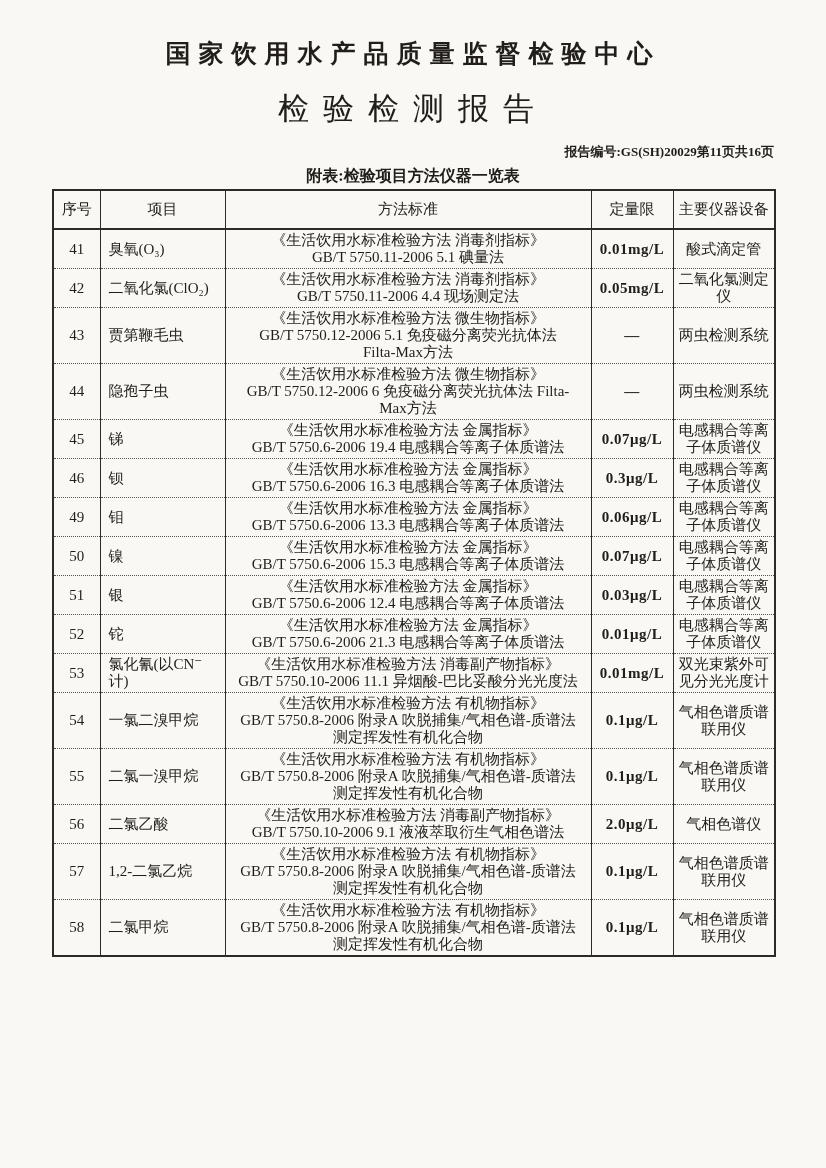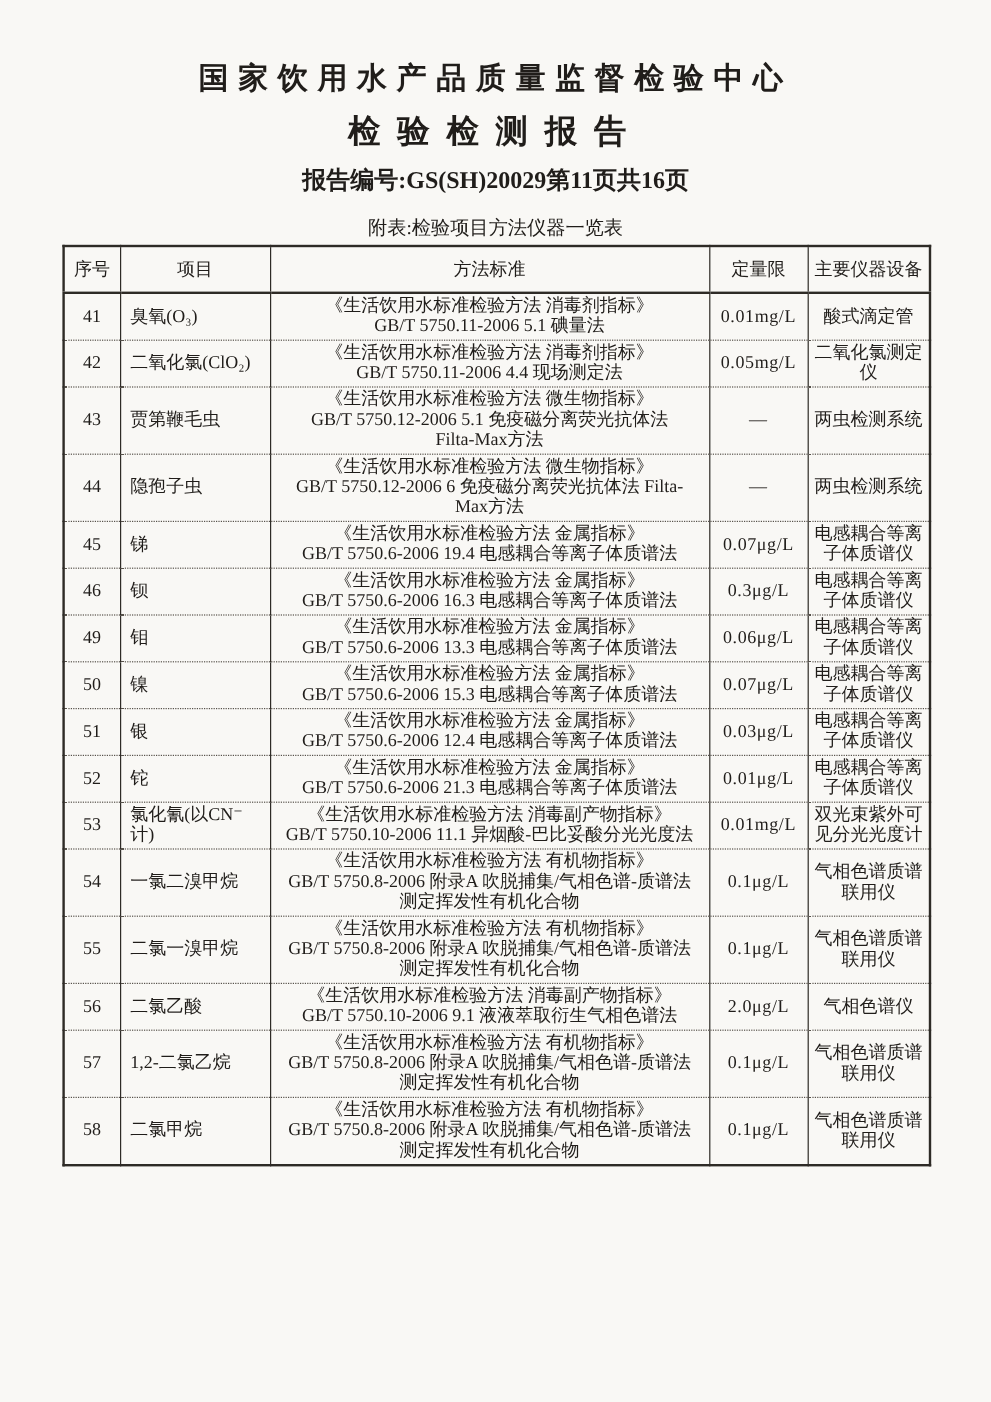--- a/index.html
+++ b/index.html
@@ -14,53 +14,53 @@
     width: 826px;
     height: 1168px;
     background: var(--paper);
     color: var(--ink);
     font-family: "Liberation Serif", "DejaVu Serif", serif;
     overflow: hidden;
   }
   .page {
     width: 722px;
     margin: 0 auto;
-    padding-top: 50px;
+    padding-top: 38px;
   }
   .org-name {
     text-align: center;
     font-size: 25px;
     font-weight: bold;
     letter-spacing: 8px;
     line-height: 32px;
     white-space: nowrap;
   }
   .doc-title {
     text-align: center;
-    font-size: 27px;
-    font-weight: bold;
+    font-size: 31px;
+    font-weight: normal;
     letter-spacing: 14px;
     line-height: 38px;
-    margin-top: 8px;
+    margin-top: 20px;
     white-space: nowrap;
   }
   .meta-row {
     display: flex;
-    justify-content: center;
+    justify-content: flex-end;
     align-items: flex-end;
     margin-top: 14px;
-    font-size: 20px;
+    font-size: 13px;
     font-weight: bold;
     line-height: 19px;
   }
   .table-caption {
     text-align: center;
     font-size: 16px;
-    font-weight: normal;
-    margin-top: 20px;
+    font-weight: bold;
+    margin-top: 5px;
     line-height: 19px;
   }
   table.methods {
     width: 722px;
     table-layout: fixed;
     border-collapse: collapse;
     border: 2px solid var(--border_strong);
     margin-top: 4px;
     font-size: 15px;
   }
@@ -90,20 +90,21 @@
   table.methods td.cell-item {
     text-align: left;
     padding-left: 8px;
     padding-right: 4px;
   }
   table.methods td.cell-method {
     white-space: pre-line;
   }
   table.methods td.cell-limit {
     letter-spacing: 0.5px;
+    font-weight: bold;
   }
 </style>
 </head>
 <body>
 
 <div class="page">
 
   <div class="org-name">国家饮用水产品质量监督检验中心</div>
 
   <div class="doc-title">检验检测报告</div>

